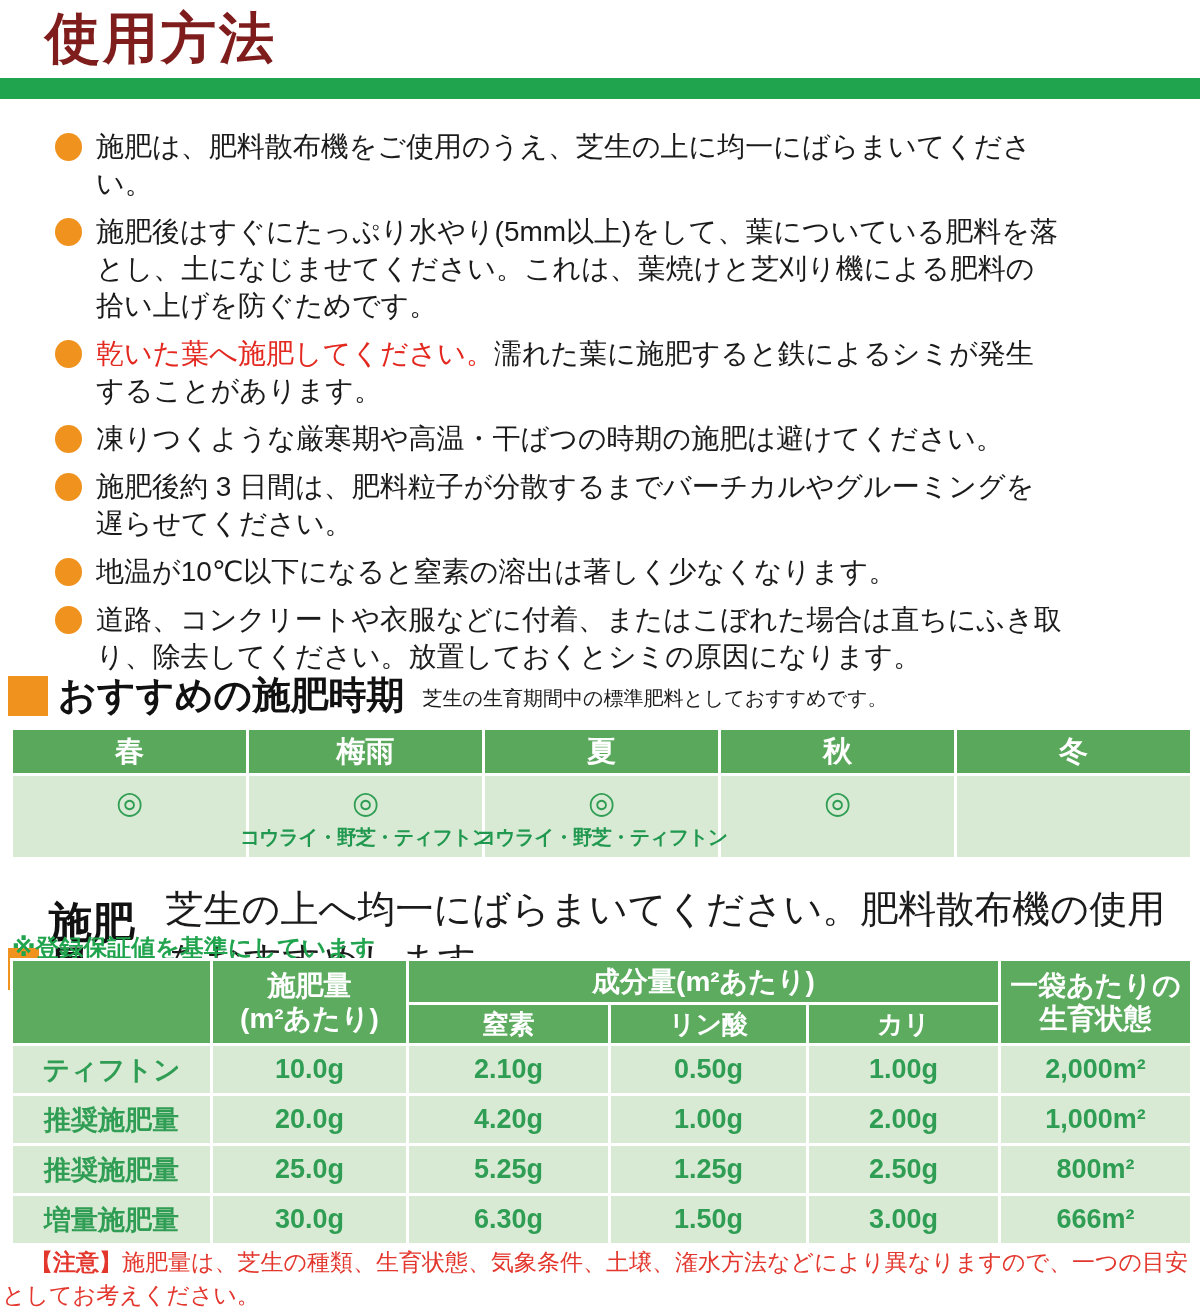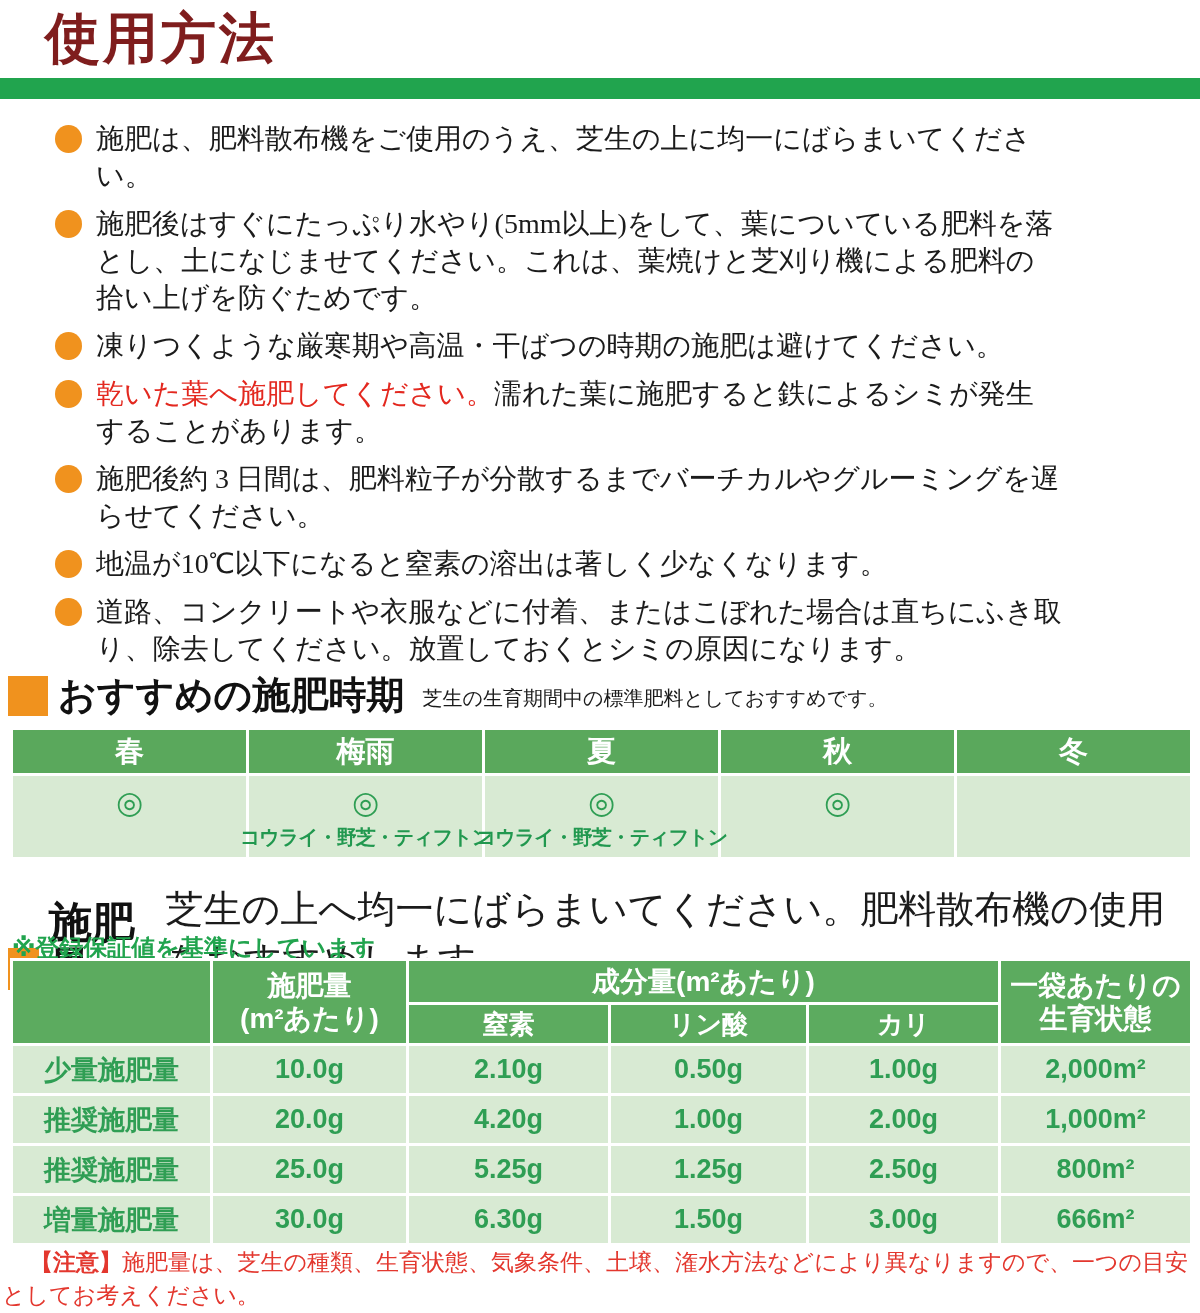--- a/index.html
+++ b/index.html
@@ -17,21 +17,21 @@
   .doc-title {
     position:absolute; left:45px; top:2px;
     font-size:55px; font-weight:900; letter-spacing:3px; color:#7f1d1d;
   }
   .title-bar {
     position:absolute; left:0; top:78px; width:1200px; height:21px;
     background:#21a44e;
   }
 
   
-  .bullets { position:absolute; left:0; top:120px; width:1076px;font-family:Liberation Serif, serif; }
+  .bullets { position:absolute; left:0; top:128px; width:1076px; }
   .bullet {
     position:relative; padding-left:96px; padding-right:14px;
     font-size:28px; line-height:37px; font-weight:500;
     margin-bottom:11px; color:#1b1b1b;
   }
   .bullet .dot {
     position:absolute; left:55px; top:5px;
     width:27px; height:28px; border-radius:50%;
     background:#f0921e;
   }
@@ -118,25 +118,25 @@
     <div class="bullet">
       <span class="dot"></span>
       <span>施肥は、肥料散布機をご使用のうえ、芝生の上に均一にばらまいてください。</span>
     </div>
     <div class="bullet">
       <span class="dot"></span>
       <span>施肥後はすぐにたっぷり水やり(5mm以上)をして、葉についている肥料を落とし、土になじませてください。これは、葉焼けと芝刈り機による肥料の拾い上げを防ぐためです。</span>
     </div>
     <div class="bullet">
       <span class="dot"></span>
+      <span class="red-em">乾いた葉へ施肥してください。</span><span>濡れた葉に施肥すると鉄によるシミが発生することがあります。</span>
+    </div>
+    <div class="bullet">
+      <span class="dot"></span>
       <span>凍りつくような厳寒期や高温・干ばつの時期の施肥は避けてください。</span>
-    </div>
-    <div class="bullet">
-      <span class="dot"></span>
-      <span class="red-em">乾いた葉へ施肥してください。</span><span>濡れた葉に施肥すると鉄によるシミが発生することがあります。</span>
     </div>
     <div class="bullet">
       <span class="dot"></span>
       <span>施肥後約 3 日間は、肥料粒子が分散するまでバーチカルやグルーミングを遅らせてください。</span>
     </div>
     <div class="bullet">
       <span class="dot"></span>
       <span>地温が10℃以下になると窒素の溶出は著しく少なくなります。</span>
     </div>
     <div class="bullet">
@@ -224,21 +224,21 @@
         <span class="l">一袋あたりの</span>
         <span class="l">生育状態</span>
       </td>
     </tr>
     <tr class="hdr2">
       <td class="g">窒素</td>
       <td class="g">リン酸</td>
       <td class="g">カリ</td>
     </tr>
     <tr class="data">
-      <td>少量施肥量</td>
+      <td>ティフトン</td>
       <td>10.0g</td>
       <td>2.10g</td>
       <td>0.50g</td>
       <td>1.00g</td>
       <td>2,000m²</td>
     </tr>
     <tr class="data">
       <td>推奨施肥量</td>
       <td>20.0g</td>
       <td>4.20g</td>

